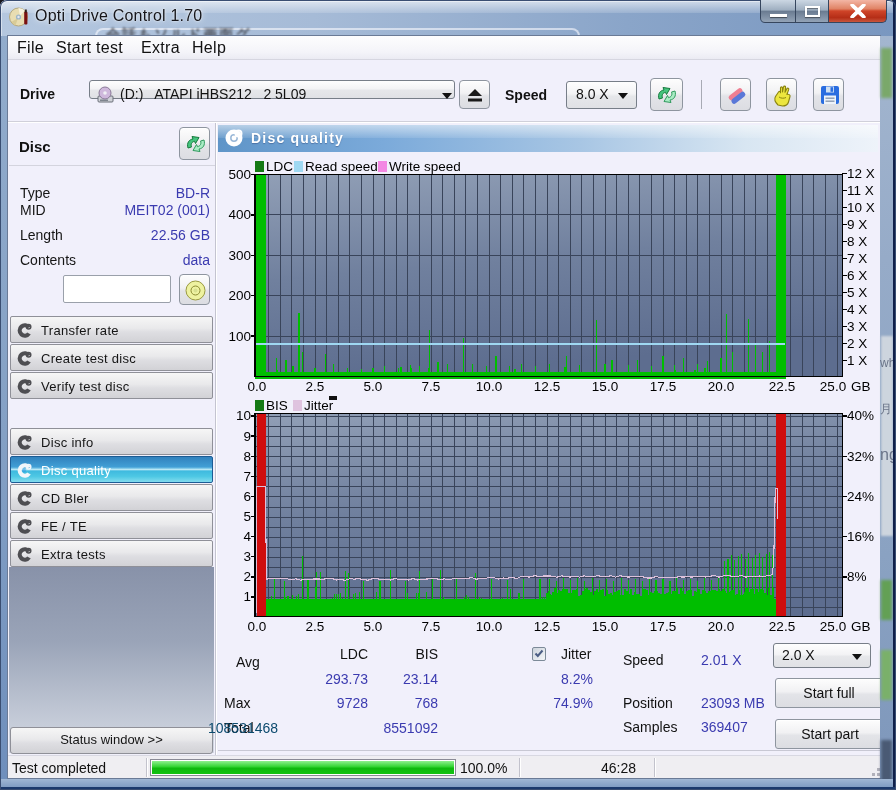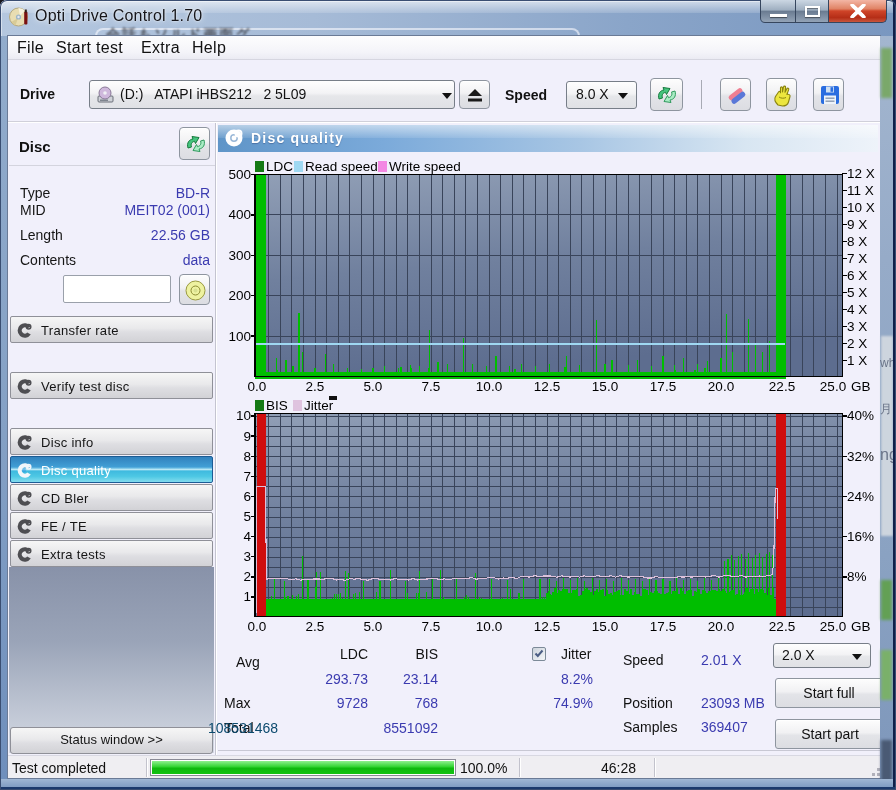--- a/index.html
+++ b/index.html
@@ -83,21 +83,21 @@
 
 <div id="client">
 <div id="menu">
 <span style="left:9px">File</span>
       <span style="left:48px">Start test</span>
       <span style="left:133px">Extra</span>
       <span style="left:184px">Help</span>
 </div>
 
 <span class="abs bold" style="left:12px;top:50px">Drive</span>
-<div class="combo" style="left:81px;top:44px;width:366px;height:29px">
+<div class="combo" style="left:81px;top:44px;width:366px;height:19px">
 <svg class="abs" style="left:6px;top:4px" width="20" height="20" viewBox="0 0 20 20">
 <rect x="2" y="11" width="15" height="6" rx="1" fill="#cfd2d8" stroke="#6a6f78"></rect>
 <rect x="4" y="14.5" width="8" height="1.5" fill="#7e848e"></rect>
 <circle cx="9" cy="8" r="6" fill="#cfb8dc" stroke="#8a7a98"></circle>
 <circle cx="9" cy="8" r="1.8" fill="#f0f0f4"></circle>
 </svg>
 <span class="abs" style="left:30px;top:5px">(D:)&nbsp;&nbsp; ATAPI iHBS212&nbsp;&nbsp; 2 5L09</span>
 <i class="carr" style="left:352px;top:12px"></i>
 </div>
 <div class="btn3d" style="left:451px;top:44px;width:31px;height:29px">
@@ -168,20 +168,28 @@
 </svg>
 </div>
 
 <div class="sbtn" style="left:2px;top:195px;width:203px;height:27px">
         <svg class="ic" viewBox="0 0 17 17">
 <path d="M14.8 4.5 A7.2 7.2 0 1 0 14.8 12.5 L11.2 10.4 A3 3 0 1 1 11.2 6.6 z" fill="#4e4e52"></path>
 <circle cx="8" cy="8.5" r="2" fill="#e8e8ec" opacity=".5"></circle>
 <circle cx="12.6" cy="4.8" r="2.2" fill="none" stroke="#4e4e52" stroke-width="1.5"></circle>
 </svg>
         <span class="tx">Transfer rate</span>
+      </div>
+<div class="sbtn" style="left:2px;top:223px;width:203px;height:27px">
+        <svg class="ic" viewBox="0 0 17 17">
+<path d="M14.8 4.5 A7.2 7.2 0 1 0 14.8 12.5 L11.2 10.4 A3 3 0 1 1 11.2 6.6 z" fill="#4e4e52"></path>
+<circle cx="8" cy="8.5" r="2" fill="#e8e8ec" opacity=".5"></circle>
+<circle cx="12.6" cy="4.8" r="2.2" fill="none" stroke="#4e4e52" stroke-width="1.5"></circle>
+</svg>
+        <span class="tx">Create test disc</span>
       </div>
 <div class="sbtn" style="left:2px;top:251px;width:203px;height:27px">
         <svg class="ic" viewBox="0 0 17 17">
 <path d="M14.8 4.5 A7.2 7.2 0 1 0 14.8 12.5 L11.2 10.4 A3 3 0 1 1 11.2 6.6 z" fill="#4e4e52"></path>
 <circle cx="8" cy="8.5" r="2" fill="#e8e8ec" opacity=".5"></circle>
 <circle cx="12.6" cy="4.8" r="2.2" fill="none" stroke="#4e4e52" stroke-width="1.5"></circle>
 </svg>
         <span class="tx">Verify test disc</span>
       </div>
 <div class="sbtn" style="left:2px;top:307px;width:203px;height:27px">

